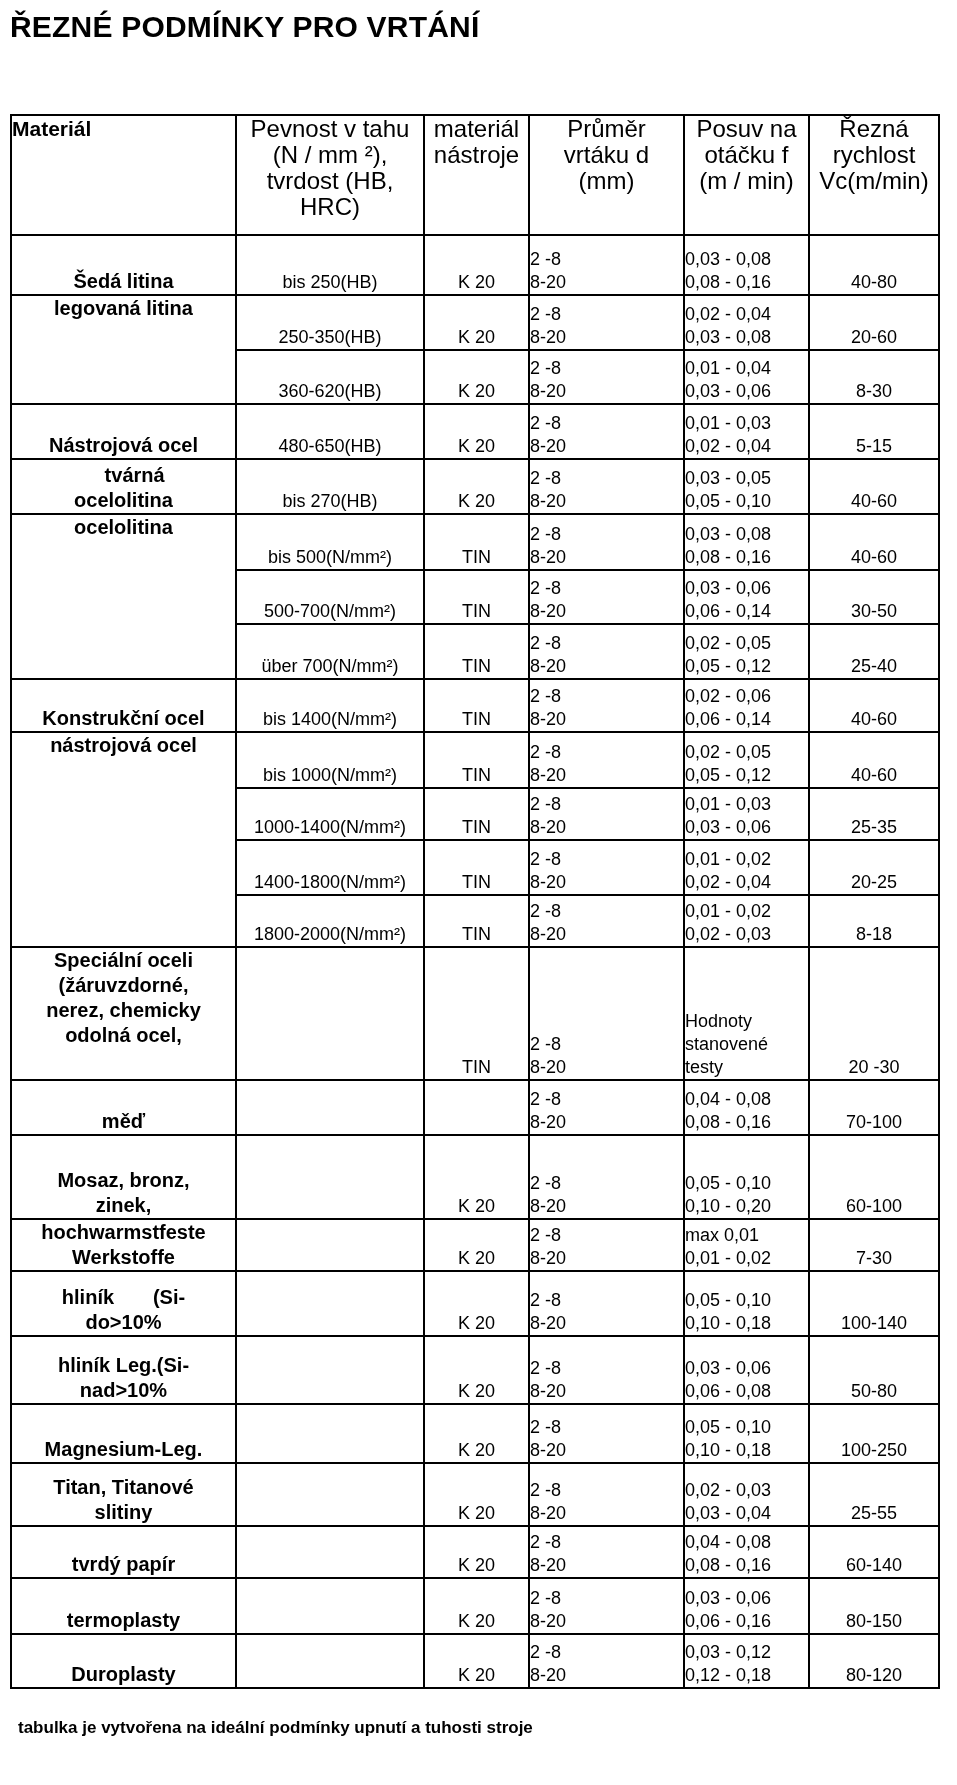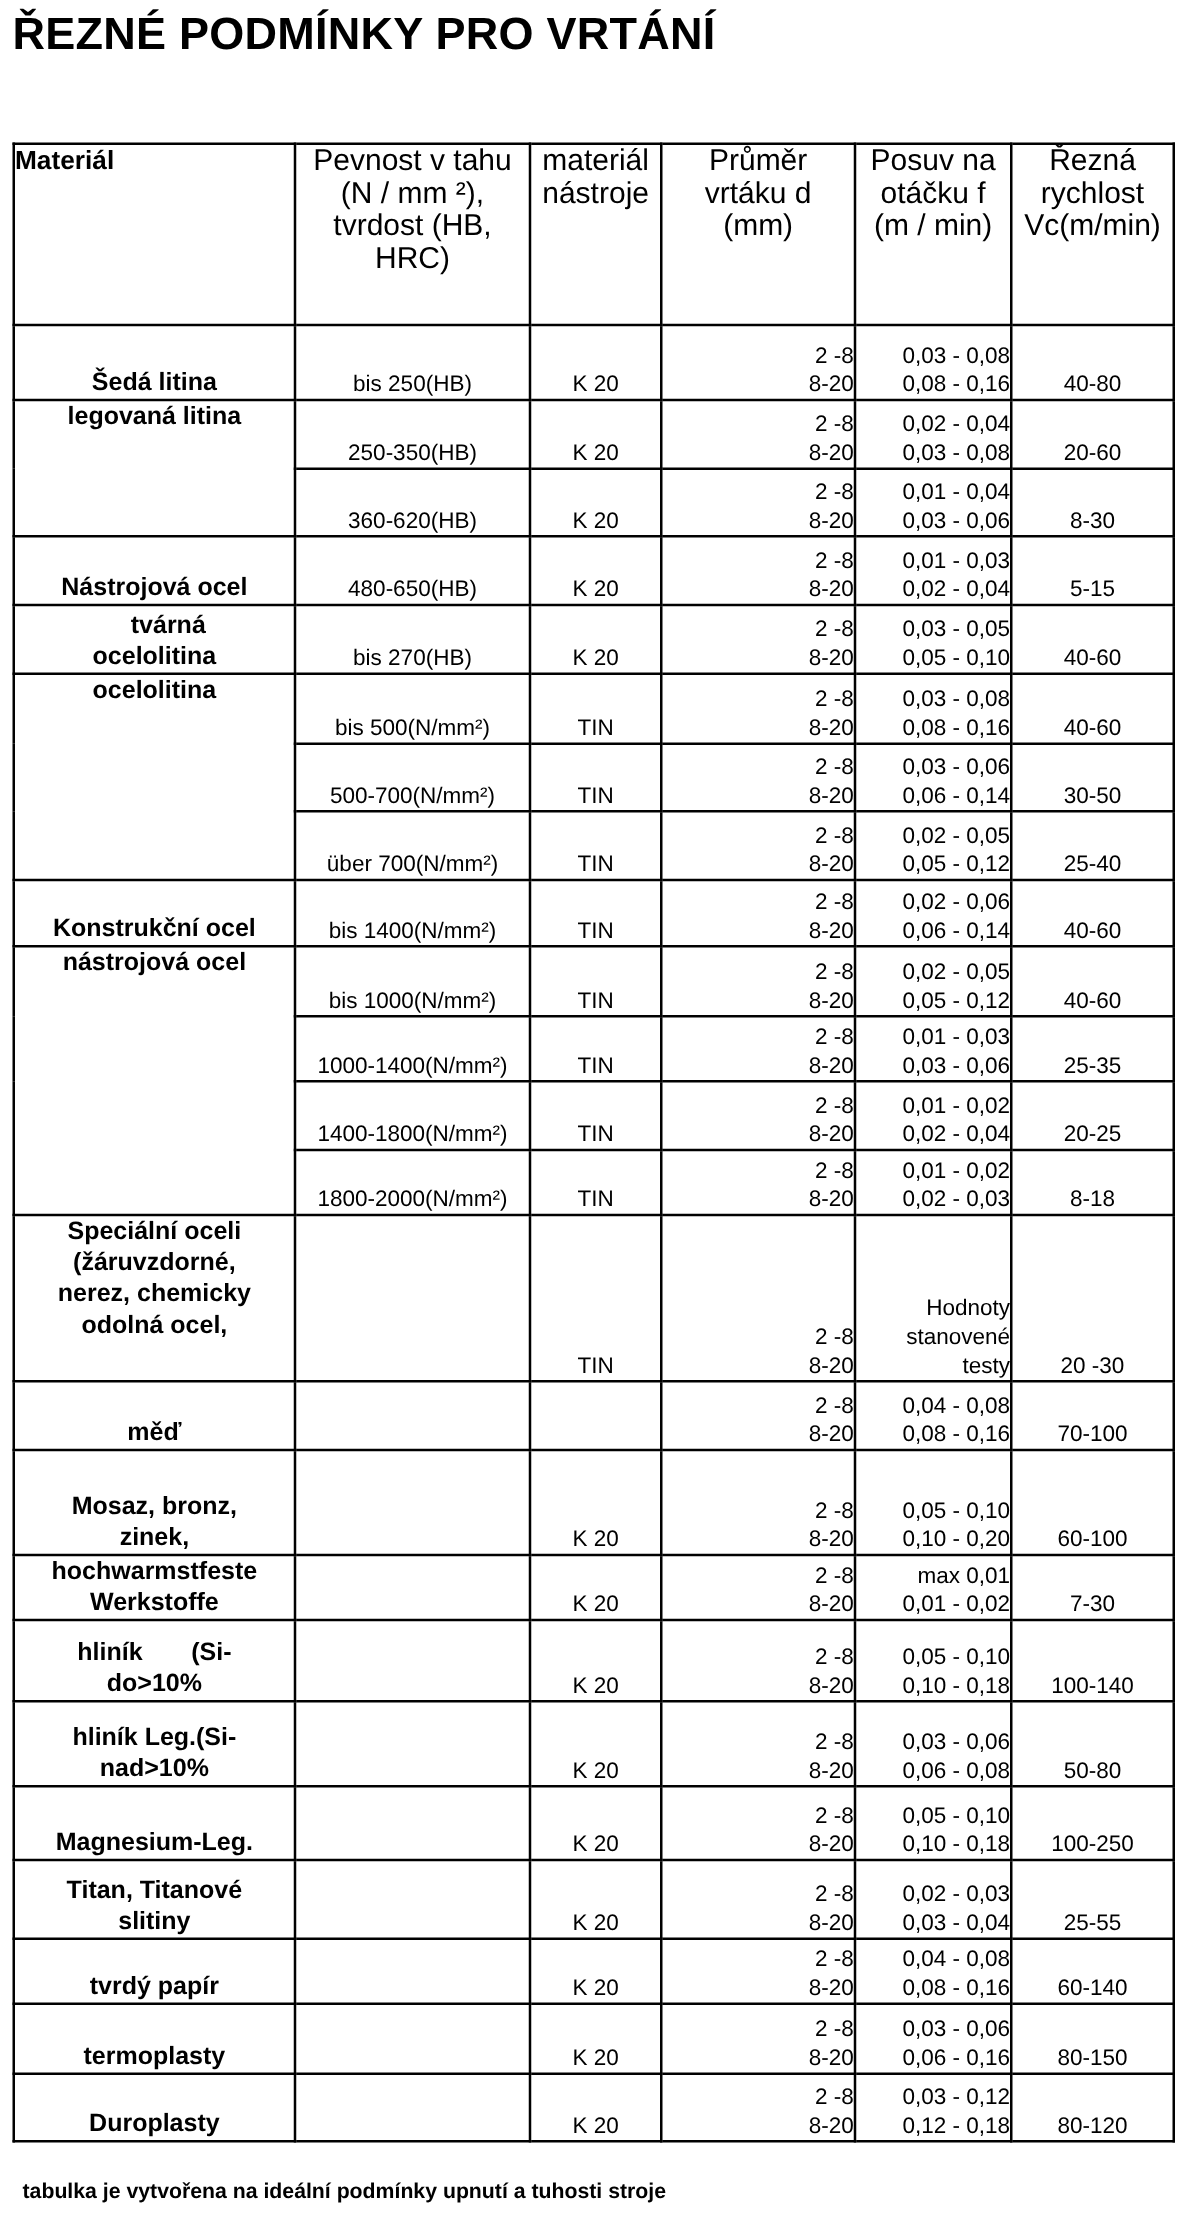--- a/index.html
+++ b/index.html
@@ -3,21 +3,21 @@
 <meta charset="utf-8">
 <style>
   html,body{margin:0;padding:0;background:#ffffff;}
   body{
     width:957px;height:1785px;
     font-family:"Liberation Sans","DejaVu Sans",sans-serif;
     color:#000;overflow:hidden;
   }
   .title{
     margin:10px 0 0 10px;
-    font-size:36px;font-weight:bold;line-height:34px;
+    font-size:30px;font-weight:bold;line-height:34px;
     letter-spacing:0.2px;
   }
   table.cond{
     margin:70px 0 0 10px;
     border-collapse:collapse;
     table-layout:fixed;
     width:928px;
   }
   table.cond td, table.cond th{
     border:2px solid #000;
@@ -60,21 +60,21 @@
   td.val{
     vertical-align:bottom;
     font-size:18px;line-height:23px;
     text-align:center;
     padding-bottom:6px;
     white-space:pre-line;
   }
   td.val2{
     vertical-align:bottom;
     font-size:18px;line-height:23px;
-    text-align:right;
+    text-align:left;
     padding-bottom:4px;
     white-space:pre-line;
   }
   .footnote{
     margin:28px 0 0 18px;
     font-size:17px;font-weight:bold;line-height:22px;
   }
 </style>
 </head>
 <body>
@@ -84,21 +84,21 @@
 <table class="cond">
   <colgroup>
     <col style="width:225px">
       <col style="width:188px">
       <col style="width:105px">
     <col style="width:155px">
       <col style="width:125px">
       <col style="width:130px">
   </colgroup>
   <tbody>
-  <tr style="height:145px">
+  <tr style="height:120px">
     <th class="hdr hdr-mat">Materiál</th>
     <th class="hdr">Pevnost v tahu
 (N / mm ²),
 tvrdost (HB,
 HRC)</th>
     <th class="hdr">materiál
 nástroje</th>
     <th class="hdr">Průměr
 vrtáku d
 (mm)</th>

